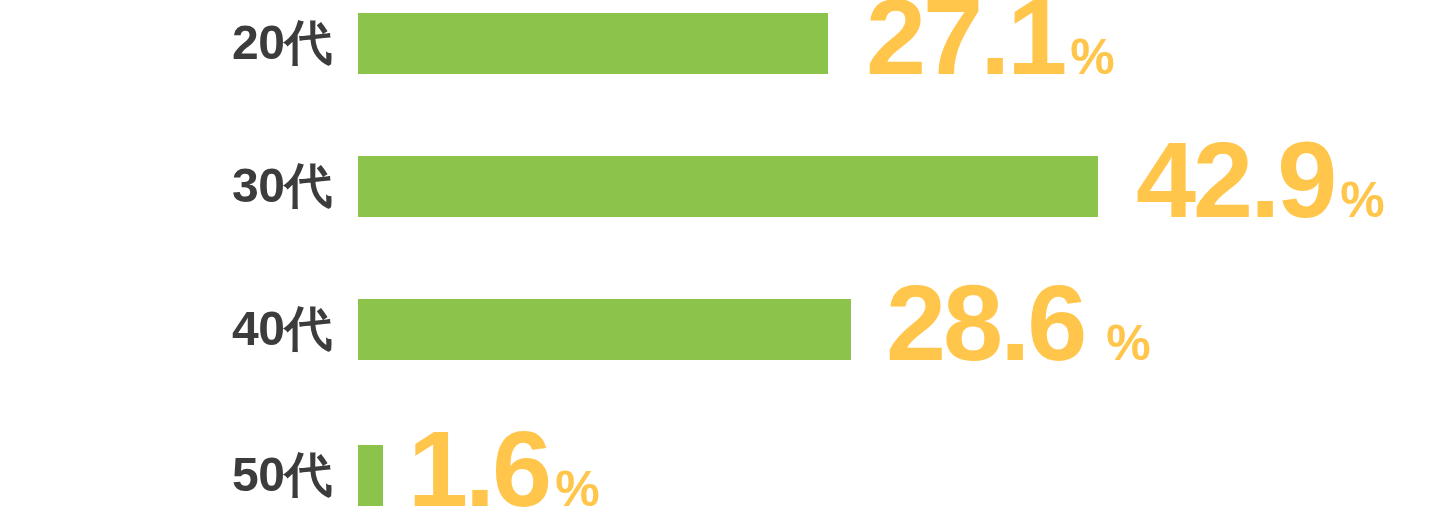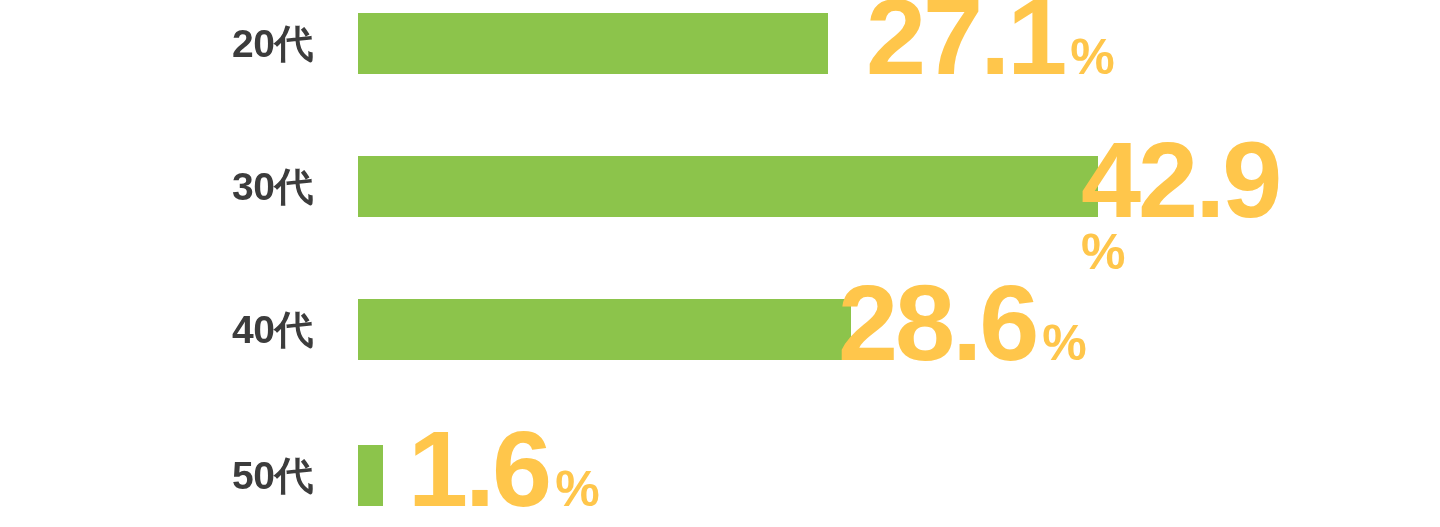--- a/index.html
+++ b/index.html
@@ -38,21 +38,21 @@
   .chart-row.r0 { top: -7px; }
   .chart-row.r1 { top: 136px; }
   .chart-row.r2 { top: 279px; }
   .chart-row.r3 { top: 425px; padding-left: 36px; }
 
   .row-label {
     position: absolute;
     left: 232px;
     width: 112px;
     text-align: left;
-    font-size: 39px;
+    font-size: 48px;
     font-weight: 700;
     color: #3c3c3c;
     letter-spacing: -0.5px;
     line-height: 1;
     white-space: nowrap;
   }
 
   .bar-track {
     position: absolute;
     left: 358px;
@@ -104,32 +104,32 @@
       <span class="value-number">27.1</span>
       <span class="value-percent">%</span>
     </span>
   </div>
 
   <div class="chart-row r1">
     <span class="row-label">30代</span>
     <span class="bar-track">
       <span class="bar-fill" style="width: 740px;"></span>
     </span>
-    <span class="value-group" style="left: 1075px; top: -6px; flex-direction: column;">
+    <span class="value-group" style="left: 1136px; top: -6px;">
       <span class="value-number">42.9</span>
       <span class="value-percent">%</span>
     </span>
   </div>
 
   <div class="chart-row r2">
     <span class="row-label">40代</span>
     <span class="bar-track">
       <span class="bar-fill" style="width: 493px;"></span>
     </span>
-    <span class="value-group" style="left: 838px; top: -6px;">
+    <span class="value-group" style="left: 886px; top: -6px; gap: 16px;">
       <span class="value-number">28.6</span>
       <span class="value-percent">%</span>
     </span>
   </div>
 
   <div class="chart-row r3">
     <span class="row-label">50代</span>
     <span class="bar-track">
       <span class="bar-fill" style="width: 25px;"></span>
     </span>

